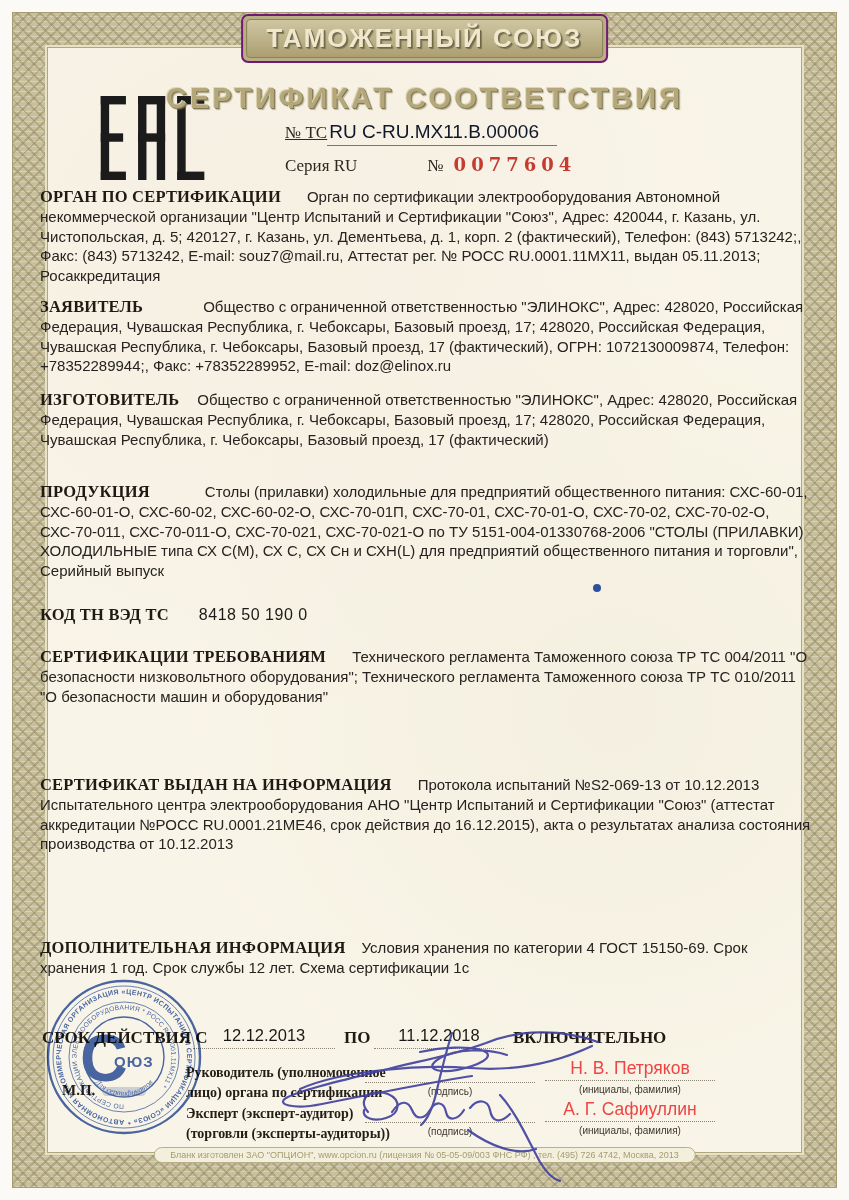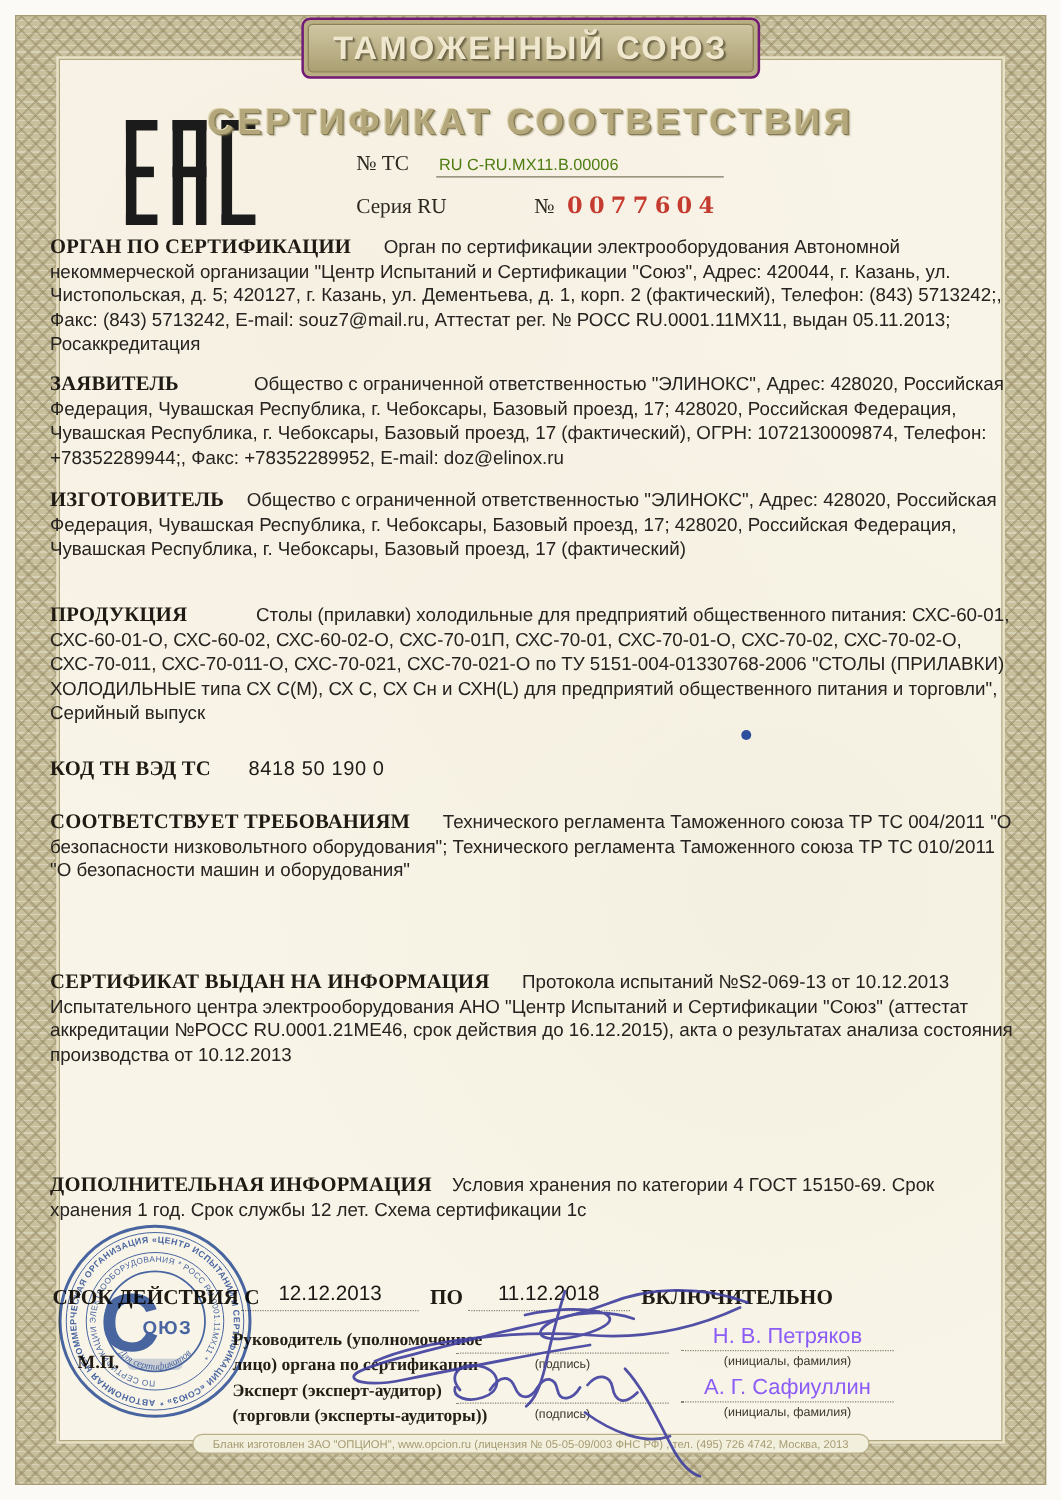--- a/index.html
+++ b/index.html
@@ -47,24 +47,24 @@
   }
   .cert-title{
     position:absolute;top:82px;left:0;width:100%;text-align:center;
     font-family:"Liberation Sans",sans-serif;font-weight:700;font-size:29px;
     letter-spacing:3px;color:#b3a77b;
     text-shadow:-1px -1px 0 #ddd5b2, 1px 1px 0 #847a52, 2px 2px 1px rgba(120,110,75,.45);
     white-space:nowrap;
   }
   .eac{position:absolute;left:99px;top:96px;width:108px;height:84px;}
   .numrow{position:absolute;left:285px;top:121px;font-size:17px;}
-  .numrow .lbl{font-family:"Liberation Serif",serif;color:#2b2820;}
+  .numrow .lbl{font-family:"Liberation Serif",serif;color:#2b2820;text-decoration:underline;}
   .numrow .val{
-    display:inline-block;margin-left:22px;min-width:220px;
-    font-size:13px;color:#4d7c0f;border-bottom:1px solid #7f7660;padding:0 8px 2px 2px;
+    display:inline-block;min-width:220px;
+    font-size:19px;color:#0f172a;border-bottom:1px solid #7f7660;padding:0 8px 2px 2px;
   }
   .seriesrow{position:absolute;left:285px;top:154px;font-size:17px;}
   .seriesrow .lbl{font-family:"Liberation Serif",serif;color:#2b2820;margin-right:70px;}
   .seriesrow .no{font-family:"Liberation Serif",serif;color:#2b2820;margin-right:10px;}
   .series-num{
     font-family:"DejaVu Serif",serif;color:#c53b30;font-weight:600;
     font-size:18px;letter-spacing:5px;
   }
   
   .sec{
@@ -79,21 +79,21 @@
   
   .vlab{position:absolute;font-family:"Liberation Serif",serif;font-weight:700;
         font-size:17px;color:#1f1b14;white-space:nowrap;}
   .vdate{position:absolute;font-size:16.5px;color:#1b1916;text-align:center;
          border-bottom:1px dotted #8d8573;padding-bottom:3px;}
   
   .sig-label{position:absolute;font-family:"Liberation Serif",serif;font-weight:700;
              font-size:14px;line-height:1.4;color:#241f16;}
   .sign-line{position:absolute;border-bottom:1px dotted #8d8573;}
   .cap{position:absolute;font-size:10px;color:#3c382e;text-align:center;}
-  .name{position:absolute;font-size:17.5px;color:#8b5cf6;text-align:center;}
+  .name{position:absolute;font-size:17.5px;color:#ef4444;text-align:center;}
   .mp{position:absolute;left:62px;top:1082px;font-family:"Liberation Serif",serif;
       font-weight:700;font-size:15px;color:#241f16;z-index:2;}
   
   .stamp{position:absolute;left:44px;top:977px;width:160px;height:160px;
          mix-blend-mode:multiply;opacity:.92;z-index:4;}
   .ink-overlay{position:absolute;inset:0;pointer-events:none;z-index:5;}
   
   .fineprint{
     position:absolute;left:50%;top:1147px;transform:translateX(-50%);
     background:#f3efdd;border:1px solid #b9b08a;border-radius:9px;
@@ -151,21 +151,21 @@
 
 <p class="sec" style="top:481px">
   <span class="sh" style="padding-right:55px">ПРОДУКЦИЯ</span><span>Столы (прилавки) холодильные для предприятий общественного питания: СХС-60-01, СХС-60-01-О, СХС-60-02, СХС-60-02-О, СХС-70-01П, СХС-70-01, СХС-70-01-О, СХС-70-02, СХС-70-02-О, СХС-70-011, СХС-70-011-О, СХС-70-021, СХС-70-021-О по ТУ 5151-004-01330768-2006 "СТОЛЫ (ПРИЛАВКИ) ХОЛОДИЛЬНЫЕ типа СХ С(М), СХ С, СХ Сн и СХН(L) для предприятий общественного питания и торговли", Серийный выпуск</span>
 </p>
 
 <p class="sec" style="top:604px">
   <span class="sh" style="padding-right:30px">КОД ТН ВЭД ТС</span><span class="kodval">8418 50 190 0</span>
 </p>
 
 <p class="sec" style="top:646px">
-  <span class="sh">СООТВЕТСТВУЕТ ТРЕБОВАНИЯМ</span><span>Технического регламента Таможенного союза ТР ТС 004/2011 "О безопасности низковольтного оборудования"; Технического регламента Таможенного союза ТР ТС 010/2011 "О безопасности машин и оборудования"</span>
+  <span class="sh">СЕРТИФИКАЦИИ ТРЕБОВАНИЯМ</span><span>Технического регламента Таможенного союза ТР ТС 004/2011 "О безопасности низковольтного оборудования"; Технического регламента Таможенного союза ТР ТС 010/2011 "О безопасности машин и оборудования"</span>
 </p>
 
 <p class="sec" style="top:774px">
   <span class="sh">СЕРТИФИКАТ ВЫДАН НА ИНФОРМАЦИЯ</span><span>Протокола испытаний №S2-069-13 от 10.12.2013 Испытательного центра электрооборудования АНО "Центр Испытаний и Сертификации "Союз" (аттестат аккредитации №РОСС RU.0001.21МЕ46, срок действия до 16.12.2015), акта о результатах анализа состояния производства от 10.12.2013</span>
 </p>
 
 <p class="sec" style="top:937px">
   <span class="sh" style="padding-right:16px">ДОПОЛНИТЕЛЬНАЯ ИНФОРМАЦИЯ</span><span>Условия хранения по категории 4 ГОСТ 15150-69. Срок хранения 1 год. Срок службы 12 лет. Схема сертификации 1с</span>
 </p>
 

